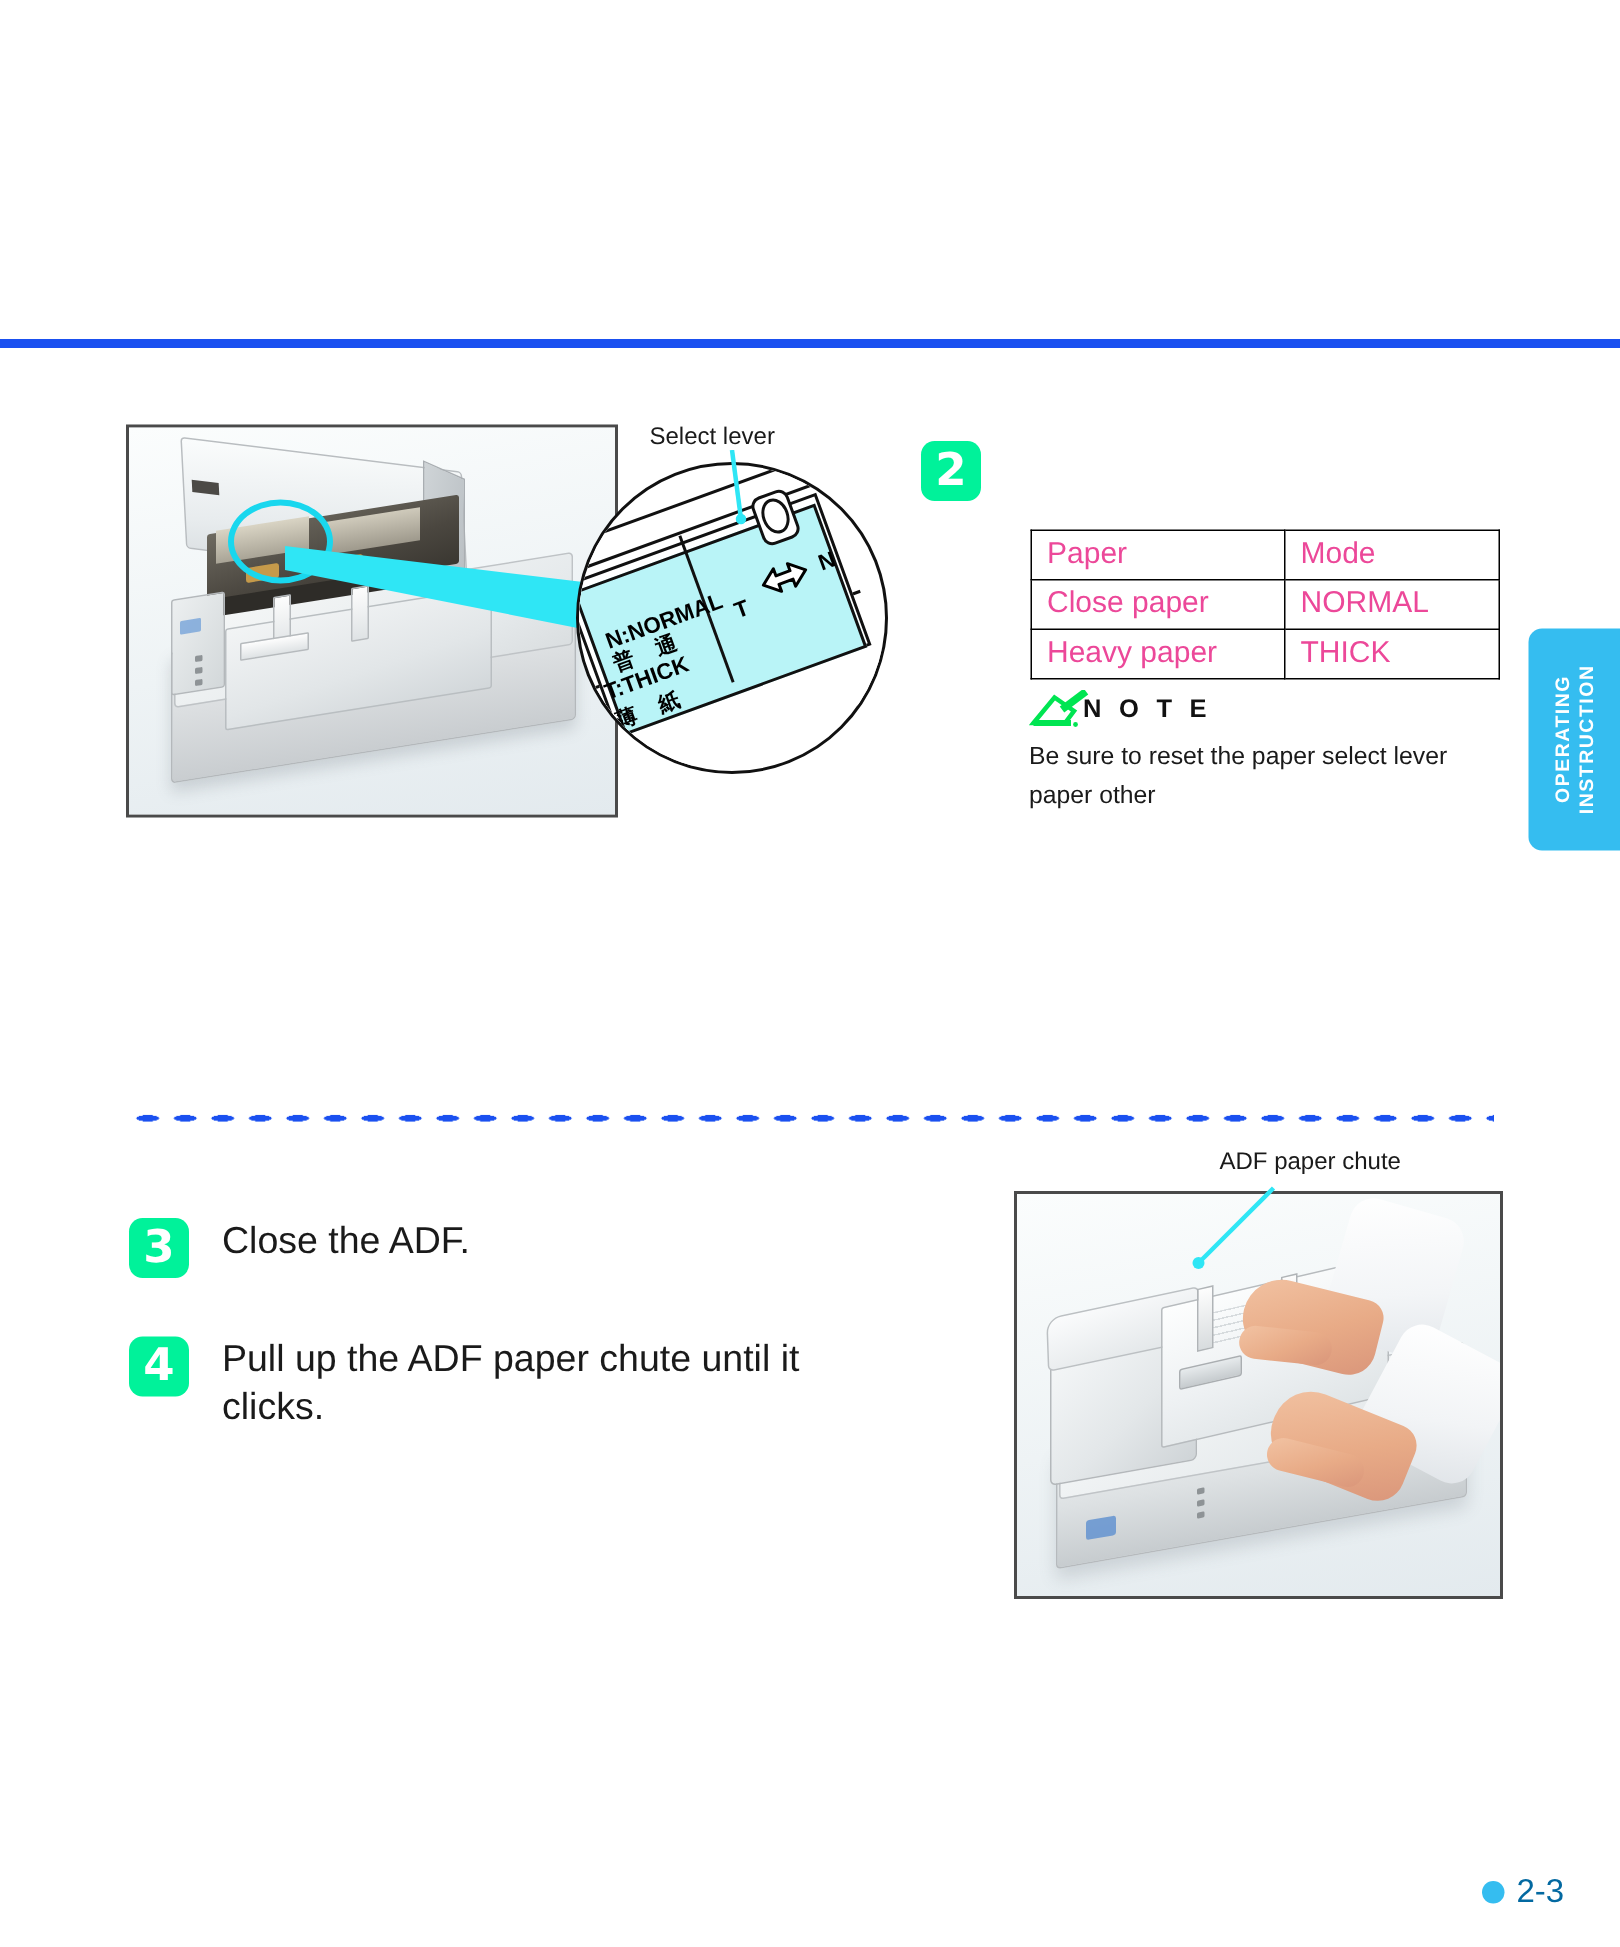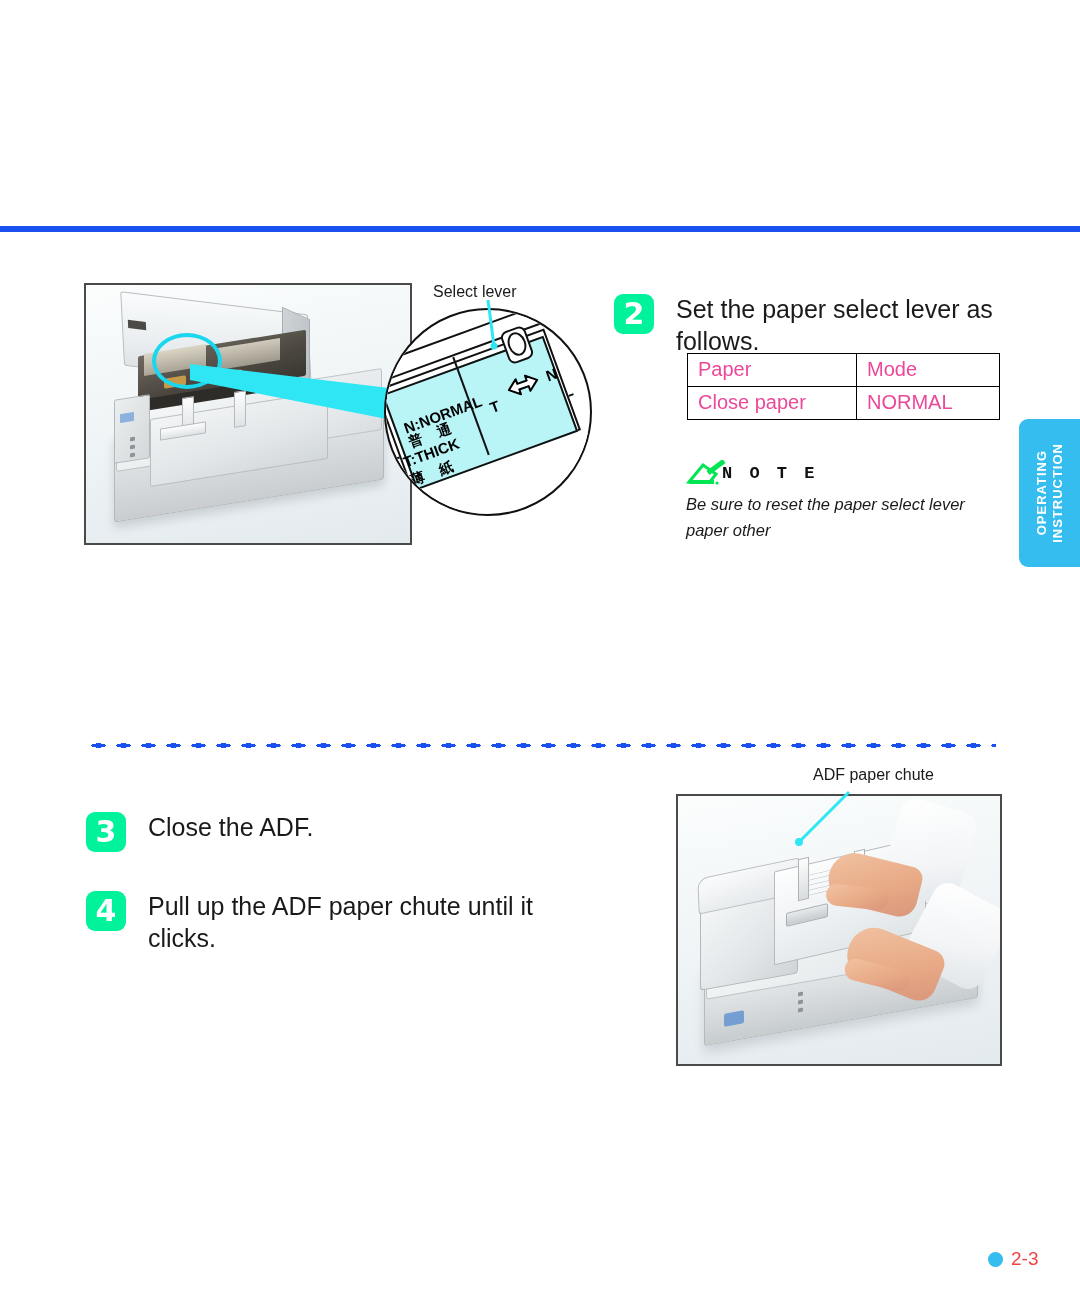--- a/index.html
+++ b/index.html
@@ -319,28 +319,27 @@
     align-items: center;
     height: 26px;
     margin-bottom: 6px;
   }
   #note-head .note-title {
     font-size: 17px;
     font-weight: 700;
     letter-spacing: 3.5px;
     color: #111;
     margin-left: -10px;
-    font-family: Liberation Mono, monospace;
   }
   #note-body {
     font-size: 16.5px;
     line-height: 1.55;
     color: #1a1a1a;
   }
-  #note-body div { white-space: nowrap; font-style: italic; }
+  #note-body div { white-space: nowrap; }
 
   
   #side-tab {
     position: absolute;
     left: 1019px;
     top: 419px;
     width: 61px;
     height: 148px;
     background: #35bdf0;
     border-top-left-radius: 9px;
@@ -501,22 +500,22 @@
     top: 1248px;
     display: flex;
     align-items: center;
     gap: 8px;
   }
   #page-number .dot {
     width: 15px; height: 15px; border-radius: 50%;
     background: #35bdf0;
   }
   #page-number .pn-text {
-    font-size: 19px;
-    color: #ef4444;
+    font-size: 22px;
+    color: #0369a1;
     text-align: center;
   }
 </style>
 </head>
 <body>
 
 <div class="top-rule"></div>
 
 <div class="photo-frame" id="photo-scanner-open">
   <div class="photo-bg"></div>
@@ -574,32 +573,35 @@
 
 <svg id="mag-pointer" viewBox="0 0 40 50">
   <line x1="18" y1="0" x2="24" y2="46" stroke="#2fe6f5" stroke-width="3"></line>
   <circle cx="24" cy="46" r="3.5" fill="#2fe6f5"></circle>
 </svg>
 
 <div class="callout-label" id="label-select-lever">Select lever</div>
 
 <div class="step" id="step-2">
   <div class="step-badge">2</div>
-  <div class="step-text">Set the paper select lever as follows.</div>
 </div>
 
 <table id="paper-mode-table">
   <tbody>
     <tr>
       <td class="col-a">Paper</td>
       <td>Mode</td>
     </tr>
     <tr>
       <td class="col-a">Close paper</td>
       <td>NORMAL</td>
+    </tr>
+    <tr>
+      <td class="col-a">Heavy paper</td>
+      <td>THICK</td>
     </tr>
   </tbody>
 </table>
 
 <div id="note-block">
   <div id="note-head">
     <svg width="46" height="26" viewBox="0 0 46 26">
       <path d="M3,22 L17,5 L30,14 L24,22 Z" fill="none" stroke="#00e552" stroke-width="3"></path>
       <path d="M3,22 L28,22" stroke="#00e552" stroke-width="4"></path>
       <path d="M22,13 L38,1" stroke="#00e552" stroke-width="5"></path>

